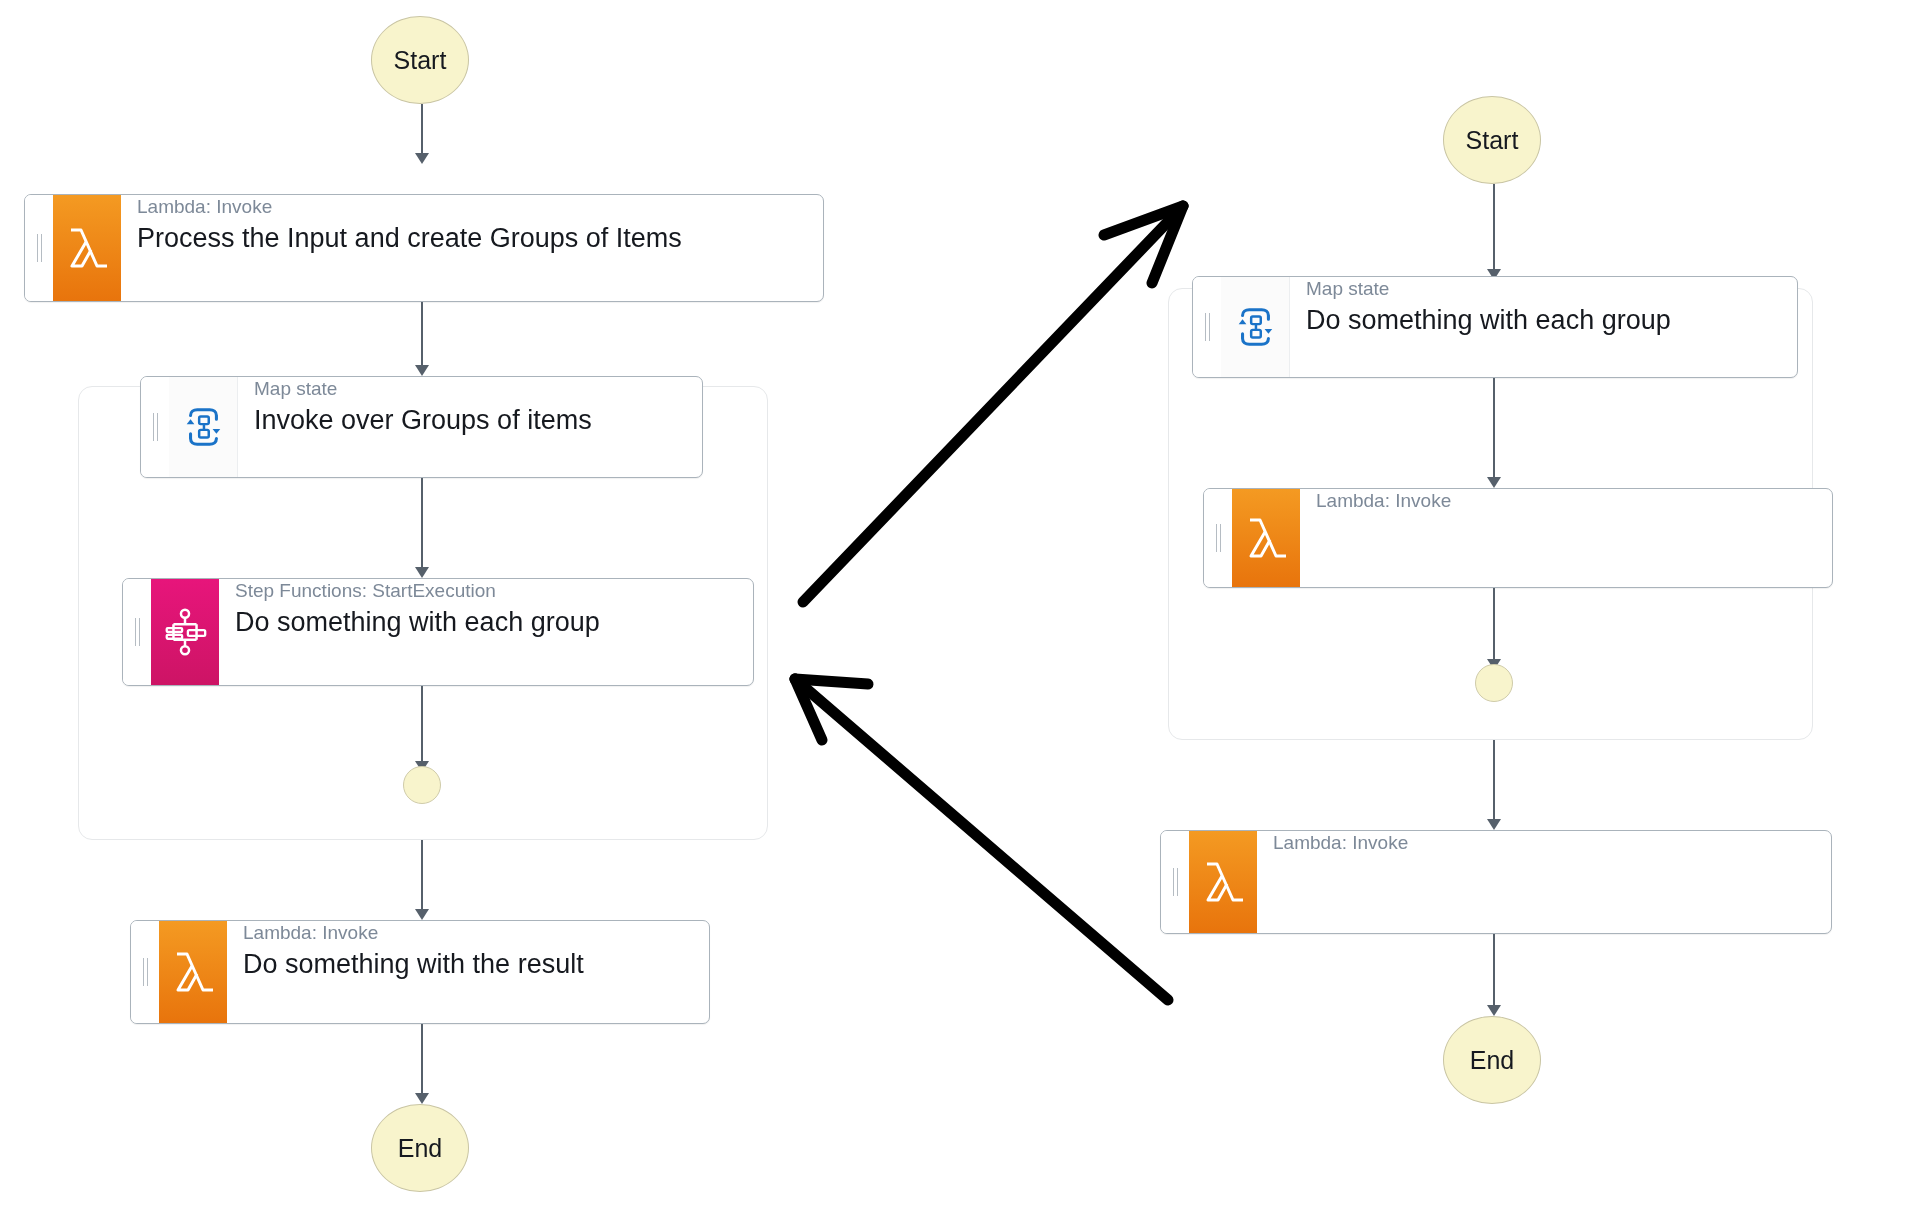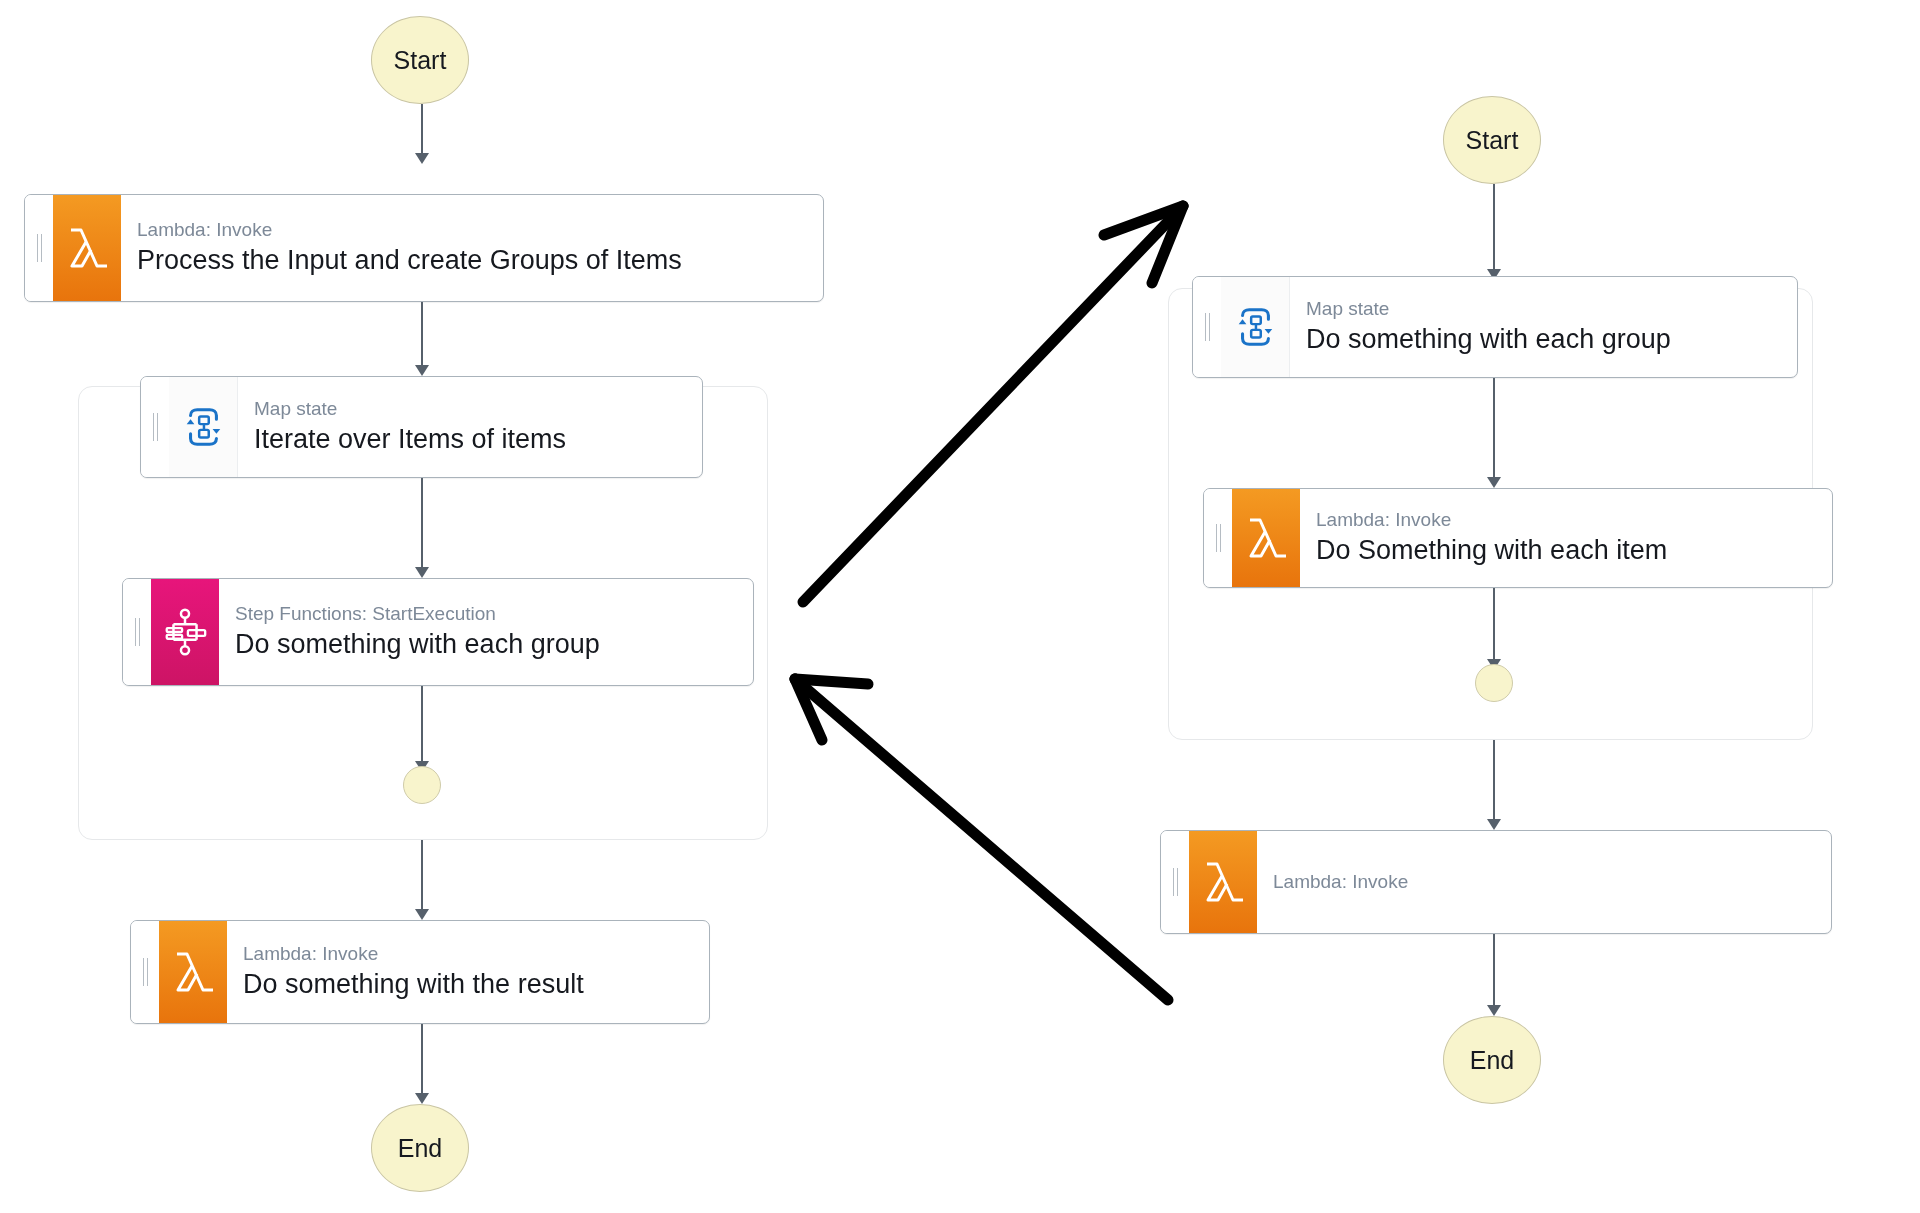--- a/index.html
+++ b/index.html
@@ -74,21 +74,20 @@
     background: linear-gradient(180deg, #e7157b 0%, #cd1465 100%);
   }
   .icon-box.map {
     background: #fbfbfb;
     border-right: 1px solid #eceef0;
   }
   .card-text {
     flex: 1 1 auto;
     display: flex;
     flex-direction: column;
-    justify-content: center;
     padding: 0 14px 0 16px;
     min-width: 0;
   }
   .card-sub {
     font-size: 19px;
     color: #7d8998;
     line-height: 1.3;
     white-space: nowrap;
   }
   .card-title {
@@ -186,21 +185,21 @@
         <path d="M40 36 C40 40 37 42 33 42 H20 C16 42 13 40 13 36 V31" stroke="#1a73c8" stroke-width="3.2" fill="none" stroke-linecap="round"></path>
         <path d="M13 16 L9 21 L17 21 Z" fill="#1a73c8"></path>
         <path d="M40 31 L36 26 L44 26 Z" fill="#1a73c8"></path>
         <rect x="22" y="13" width="10" height="8" rx="1.6" stroke="#1a73c8" stroke-width="2.6" fill="none"></rect>
         <rect x="22" y="27" width="10" height="8" rx="1.6" stroke="#1a73c8" stroke-width="2.6" fill="none"></rect>
         <path d="M27 21 V27" stroke="#1a73c8" stroke-width="2.6"></path>
       </svg>
     </div>
     <div class="card-text">
       <div class="card-sub">Map state</div>
-      <div class="card-title">Iterate over Items of items</div>
+      <div class="card-title">Invoke over Groups of items</div>
     </div>
   </div>
 
   <div class="connector" style="left:421px; top:478px; height:100px;">
     <div class="line" style="height:89px;"></div>
     <div class="head" style="top:89px;"></div>
   </div>
 
   <div class="state-card" style="left:122px; top:578px; width:632px; height:108px;">
     <div class="drag-handle">
@@ -307,21 +306,20 @@
         <i></i>
       </div>
     <div class="icon-box lambda">
       <svg width="46" height="48" viewBox="0 0 46 48" fill="none">
         <path d="M7 6 H17 L33 42 H43" stroke="#fff" stroke-width="3" fill="none" stroke-linejoin="round"></path>
         <path d="M22 18 L8 42 H18 L27 26" stroke="#fff" stroke-width="3" fill="none" stroke-linejoin="round"></path>
       </svg>
     </div>
     <div class="card-text">
       <div class="card-sub">Lambda: Invoke</div>
-      <div class="card-title">Do Something with each item</div>
     </div>
   </div>
 
   <div class="connector" style="left:1493px; top:588px; height:82px;">
     <div class="line" style="height:71px;"></div>
     <div class="head" style="top:71px;"></div>
   </div>
 
   <div class="terminal small" style="left:1475px; top:664px; width:38px; height:38px;"></div>
 

